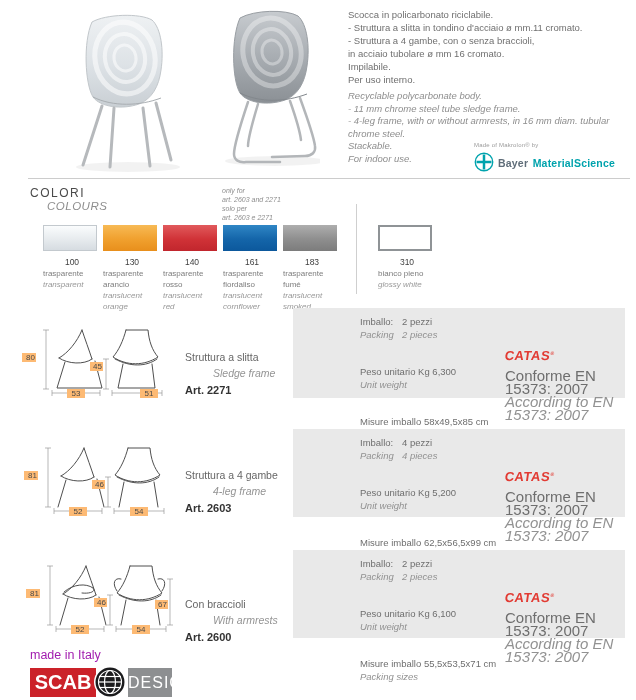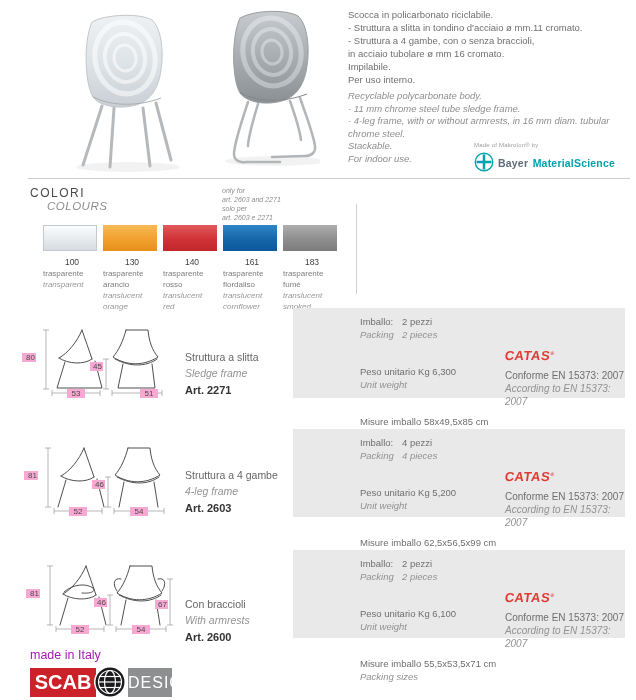--- a/index.html
+++ b/index.html
@@ -29,41 +29,41 @@
   .chip{width:54px;height:26px;}
   .sw310 .chip{width:54px;height:26px;}
   .code{margin-top:6px;font-size:8.5px;color:#3f3f3f;line-height:11px;text-align:center;}
   .lab{font-size:8px;line-height:11px;color:#7d7d7d;}
   .lab.en{font-style:italic;color:#989898;}
 
   
   .tdraw{position:absolute;}
   .art{fill:none;stroke:#4f4f4f;stroke-width:1;stroke-linecap:round;stroke-linejoin:round;}
   .dml{stroke:#999999;stroke-width:.7;}
-  .dim-num{position:absolute;font-size:8px;line-height:9px;color:#4a4a4a;background:#f9a8d4;
+  .dim-num{position:absolute;font-size:8px;line-height:9px;color:#4a4a4a;background:#fdba74;
            padding:0 1px;text-align:center;}
   .dim-num.r{text-align:right;}
 
   
   .pname{position:absolute;left:185px;}
   .pn-it{font-size:10.5px;color:#666;line-height:16px;}
-  .pn-en{font-size:10.5px;color:#949494;font-style:italic;line-height:16px;}
+  .pn-en{font-size:10.5px;color:#949494;font-style:italic;line-height:16px;margin-left:28px;}
   .pn-art{font-size:11px;color:#333;font-weight:bold;margin-top:3px;}
 
   
   .prow{position:absolute;left:293px;width:332px;background:#e9e9e9;}
   .pack{position:absolute;left:67px;top:7px;font-size:9.5px;line-height:13px;color:#6e6e6e;}
   .pack .en{color:#929292;font-style:italic;}
   .plabel{display:inline-block;width:42px;}
   .gap{margin-top:24px;}
   .cert{position:absolute;left:212px;top:38px;}
   .catas{font-size:13px;font-weight:800;letter-spacing:.5px;display:inline-block;
          transform:skewX(-8deg);line-height:13px;}
   .catas::after{content:"\00ae";font-size:5px;vertical-align:super;}
-  .cline{font-size:10px;line-height:13px;color:#6e6e6e;}
+  .cline{font-size:15px;line-height:13px;color:#6e6e6e;}
   .cline.first{margin-top:5px;}
   .cline.en{color:#929292;font-style:italic;}
 
   
   .made-in{left:30px;top:648px;font-size:12.5px;color:#a21caf;}
   .logo-scab{left:30px;top:668px;width:66px;height:29px;color:#fff;font-weight:bold;
              font-size:20px;text-align:center;line-height:29px;}
   .logo-design{left:128px;top:668px;width:44px;height:29px;color:#fff;font-size:16px;
                text-align:center;line-height:29px;letter-spacing:1px;}
   .globe{left:93px;top:665px;}
@@ -205,20 +205,26 @@
     <div class="chip" style="background: linear-gradient(rgb(174, 174, 174), rgb(142, 142, 142) 55%, rgb(124, 124, 124));"></div>
     <div class="code">183</div>
     <div class="lab">trasparente</div>
     <div class="lab">fumé</div>
     <div class="lab en">translucent</div>
     <div class="lab en">smoked</div>
   </div>
 
   <div class="abs vrule"></div>
 
+  <div class="swatch sw310" style="left:378px;">
+    <div class="chip" style="background: rgb(255, 255, 255); border: 2px solid rgb(143, 147, 150);"></div>
+    <div class="code">310</div>
+    <div class="lab">bianco pieno</div>
+    <div class="lab en">glossy white</div>
+  </div>
 
   <svg class="tdraw" style="left:36px;top:326px;" width="170" height="74" viewBox="0 0 170 74">
     <g class="dml-g">
       <line class="dml" x1="10" y1="4" x2="10" y2="63"></line>
         <line class="dml" x1="7" y1="4" x2="13" y2="4"></line>
         <line class="dml" x1="7" y1="63" x2="13" y2="63"></line>
       <line class="dml" x1="70" y1="33" x2="70" y2="63"></line>
         <line class="dml" x1="67" y1="33" x2="73" y2="33"></line>
         <line class="dml" x1="67" y1="63" x2="73" y2="63"></line>
       <line class="dml" x1="16" y1="67" x2="64" y2="67"></line>

